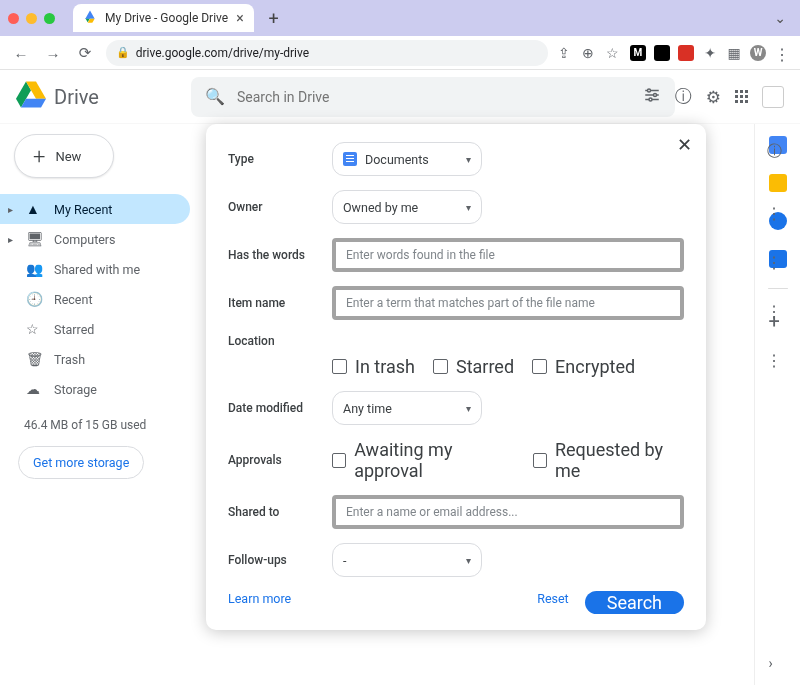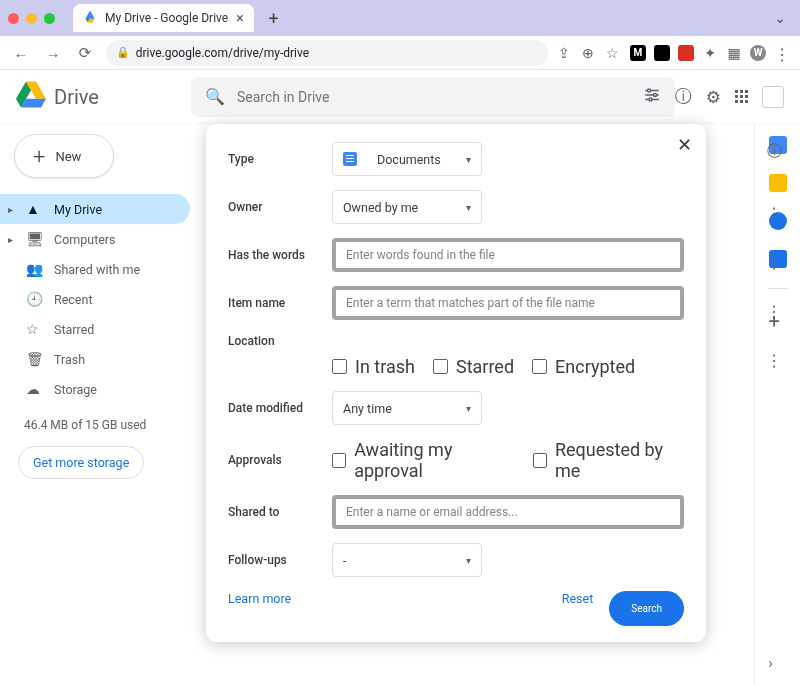--- a/index.html
+++ b/index.html
@@ -58,33 +58,33 @@
 .navitem .caret { position: absolute; margin-left: -18px; font-size: 10px; color: #5f6368; }
 .storage-line { font-size: 12px; color: #5f6368; margin: 14px 0 14px 10px; }
 .storage-btn { border: 1px solid #dadce0; border-radius: 18px; padding: 8px 14px; font-size: 12.5px; color: #1a73e8; background: #fff; margin-left: 4px; }
 
 .content { flex: 1; position: relative; background: #fff; }
 .panel { position: absolute; left: 6px; top: 0; width: 500px; background: #fff; border-radius: 10px; box-shadow: 0 2px 16px rgba(0,0,0,0.22); padding: 18px 22px 16px 22px; }
 .panel .close-x { position: absolute; right: 14px; top: 10px; font-size: 18px; color: #3c4043; }
 .frow { display: flex; align-items: center; margin-bottom: 14px; }
 .frow .flabel { width: 104px; font-size: 12px; color: #3c4043; font-weight: 500; }
 .frow .fval { flex: 1; }
-.dropdown { height: 34px; border: 1px solid #dadce0; border-radius: 4px; display: flex; align-items: center; padding: 0 10px; font-size: 12.5px; color: #3c4043; gap: 20px; width: 150px; position: relative; }
+.dropdown { height: 34px; border: 1px solid #dadce0; border-radius: 12px; display: flex; align-items: center; padding: 0 10px; font-size: 12.5px; color: #3c4043; gap: 8px; width: 150px; position: relative; }
 .dropdown::after { content: "▾"; position: absolute; right: 10px; color: #5f6368; font-size: 10px; }
 .textfield { height: 34px; border: 4px solid #a3a3a3; border-radius: 4px; width: 100%; padding: 8px 10px; font-size: 12px; color: #3c4043; outline: none; }
 .textfield::placeholder { color: #80868b; }
 .doc-icon { width: 14px; height: 14px; background: #4285f4; border-radius: 2px; position: relative; }
 .doc-icon::after { content: ""; position: absolute; left: 3px; top: 3px; right: 3px; height: 1px; background: #fff; box-shadow: 0 3px 0 #fff, 0 6px 0 #fff; }
 .checkrow { display: flex; gap: 18px; margin-left: 104px; margin-top: -6px; margin-bottom: 14px; }
 .chk { display: flex; align-items: center; gap: 8px; font-size: 18px; color: #3c4043; }
 .chkbox { width: 15px; height: 15px; border: 1.5px solid #5f6368; border-radius: 2px; }
 .panel-footer { display: flex; align-items: flex-start; margin-top: 8px; }
 .learn { color: #1a73e8; font-size: 12.5px; }
 .reset { margin-left: auto; color: #1a73e8; font-size: 12.5px; margin-right: 16px; }
-.searchbtn { background: #1a73e8; color: #fff; border: none; border-radius: 18px; padding: 12px 22px; font-size: 10px; }
+.searchbtn { background: #1a73e8; color: #fff; border: none; border-radius: 18px; padding: 1px 22px; font-size: 18px; }
 
 .rsb { width: 46px; border-left: 1px solid #eee; display: flex; flex-direction: column; align-items: center; padding-top: 12px; gap: 20px; }
 .rsb span { width: 18px; height: 18px; border-radius: 3px; display: inline-block; }
 .rsb .cal { background: #4285f4; }
 .rsb .keep { background: #fbbc04; }
 .rsb .tasks { background: #1a73e8; border-radius: 50%; }
 .rsb .contacts { background: #1a73e8; }
 .rsb .plus2 { color: #5f6368; font-size: 20px; }
 .rsb .chev2 { margin-top: auto; margin-bottom: 12px; color: #5f6368; font-size: 14px; }
 
@@ -185,21 +185,21 @@
 <div class="mainrow">
   <div class="sidebar">
     <button class="newbtn">
       <span class="plus">+</span>
       <span>New</span>
     </button>
     <ul class="navlist">
       <li class="navitem active">
         <span class="caret">▸</span>
         <span class="ico">▲</span>
-        <span>My Drive</span>
+        <span>My Recent</span>
       </li>
       <li class="navitem">
         <span class="caret">▸</span>
         <span class="ico">🖥</span>
         <span>Computers</span>
       </li>
       <li class="navitem">
         <span class="ico">👥</span>
         <span>Shared with me</span>
       </li>

